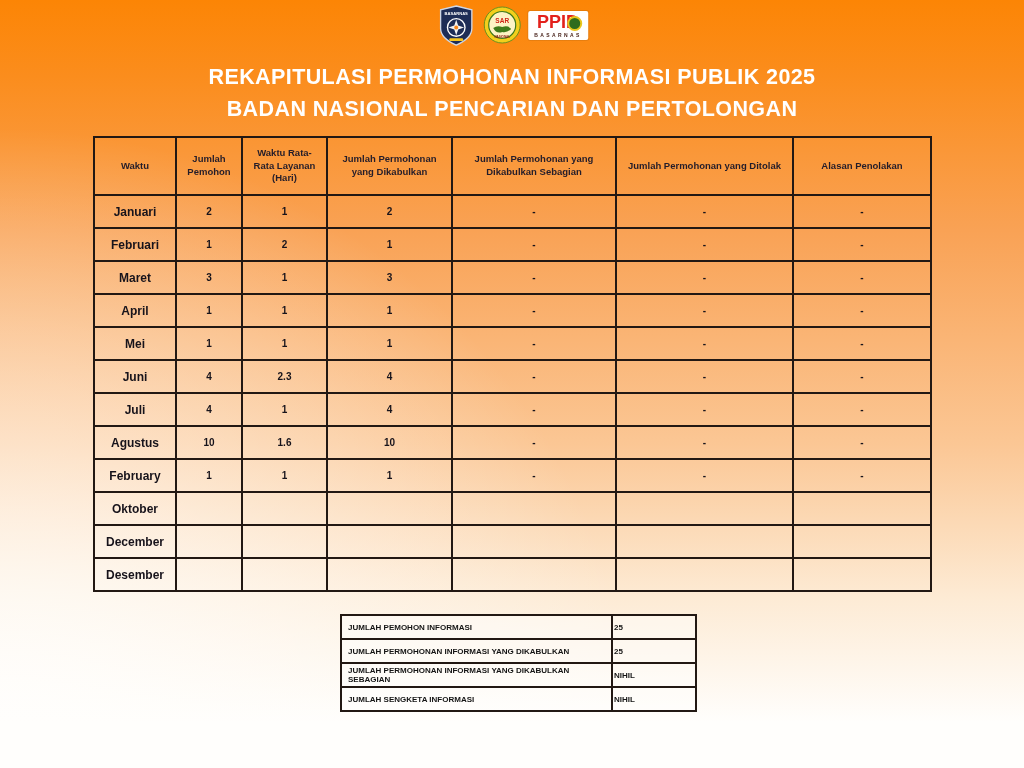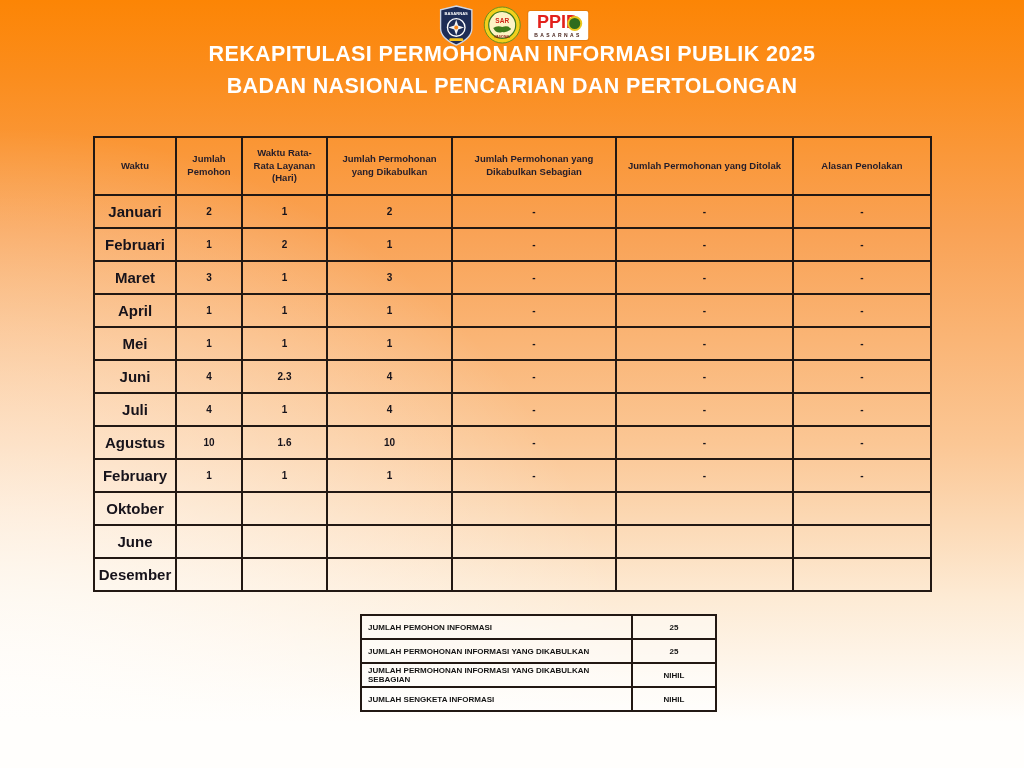--- a/index.html
+++ b/index.html
@@ -13,37 +13,37 @@
   
   .logos{position:absolute;top:5px;left:50%;transform:translateX(-50%);
     display:flex;align-items:center;gap:7px;height:40px;}
   .ppid{background:#ffffff;border-radius:2px;padding:2px 6px 2px;position:relative;
     display:flex;flex-direction:column;align-items:center;box-shadow:0 0 0 1px rgba(0,0,0,0.08);}
   .ppid-word{color:#e3211c;font-size:18px;font-weight:bold;letter-spacing:0px;line-height:18px;}
   .ppid-dot{position:absolute;right:6px;top:5px;width:11px;height:11px;border-radius:50%;
     background:#2f6b1d;border:2px solid #e8c61d;}
   .ppid-sub{font-size:5px;letter-spacing:2.4px;color:#4a241c;font-weight:bold;line-height:6px;margin-top:1px;}
   
-  .title{position:absolute;top:38px;left:0;width:100%;text-align:center;
+  .title{position:absolute;top:61px;left:0;width:100%;text-align:center;
     color:#ffffff;font-weight:bold;font-size:21.5px;line-height:32px;letter-spacing:0.4px;}
   
   table.main{position:absolute;left:93px;top:136px;border-collapse:collapse;table-layout:fixed;}
   .main col.c1{width:82px}.main col.c2{width:66px}.main col.c3{width:85px}
   .main col.c4{width:125px}.main col.c5{width:164px}.main col.c6{width:177px}.main col.c7{width:138px}
   .main th,.main td{border:2px solid #221813;text-align:center;vertical-align:middle;
     font-weight:bold;overflow:hidden;}
   .main th{height:56px;font-size:9.5px;line-height:1.35;padding:0 5px;color:#241d2a;}
   .main td{height:29px;font-size:10px;color:#17131b;}
-  .main td.month{font-size:15px;text-align:center;}
-  
-  table.summary{position:absolute;left:360px;top:614px;border-collapse:collapse;table-layout:fixed;
+  .main td.month{font-size:12px;text-align:center;}
+  
+  table.summary{position:absolute;left:340px;top:614px;border-collapse:collapse;table-layout:fixed;
     background:rgba(255,255,255,0.45);border-radius:9px;}
   .summary td{border:2px solid #221813;font-weight:bold;color:#141414;height:20px;}
   .summary td.label{width:261px;text-align:left;padding:0 2px 0 6px;font-size:8px;}
-  .summary td.value{width:80px;text-align:center;font-size:8px;margin-top:44px;}
+  .summary td.value{width:80px;font-size:8px;margin-top:44px;}
 </style>
 </head>
 <body>
 
 <div class="logos">
   <svg width="40" height="41" viewBox="0 0 40 42">
     <path d="M20 1 L36 5 V24 Q36 34 20 41 Q4 34 4 24 V5 Z" fill="#1e2d56" stroke="#cfd6e4" stroke-width="1.4"></path>
     <text x="20" y="10" font-size="4.2" fill="#ffffff" text-anchor="middle" font-weight="bold">BASARNAS</text>
     <circle cx="20" cy="23" r="9" fill="none" stroke="#ffffff" stroke-width="1.4"></circle>
     <path d="M20 15 L22 21 L28 23 L22 25 L20 31 L18 25 L12 23 L18 21 Z" fill="#f2f2f2"></path>
@@ -177,21 +177,21 @@
       <tr>
         <td class="month">Oktober</td>
         <td></td>
         <td></td>
         <td></td>
         <td></td>
         <td></td>
         <td></td>
       </tr>
       <tr>
-        <td class="month">June</td>
+        <td class="month">December</td>
         <td></td>
         <td></td>
         <td></td>
         <td></td>
         <td></td>
         <td></td>
       </tr>
       <tr>
         <td class="month">Desember</td>
         <td></td>

